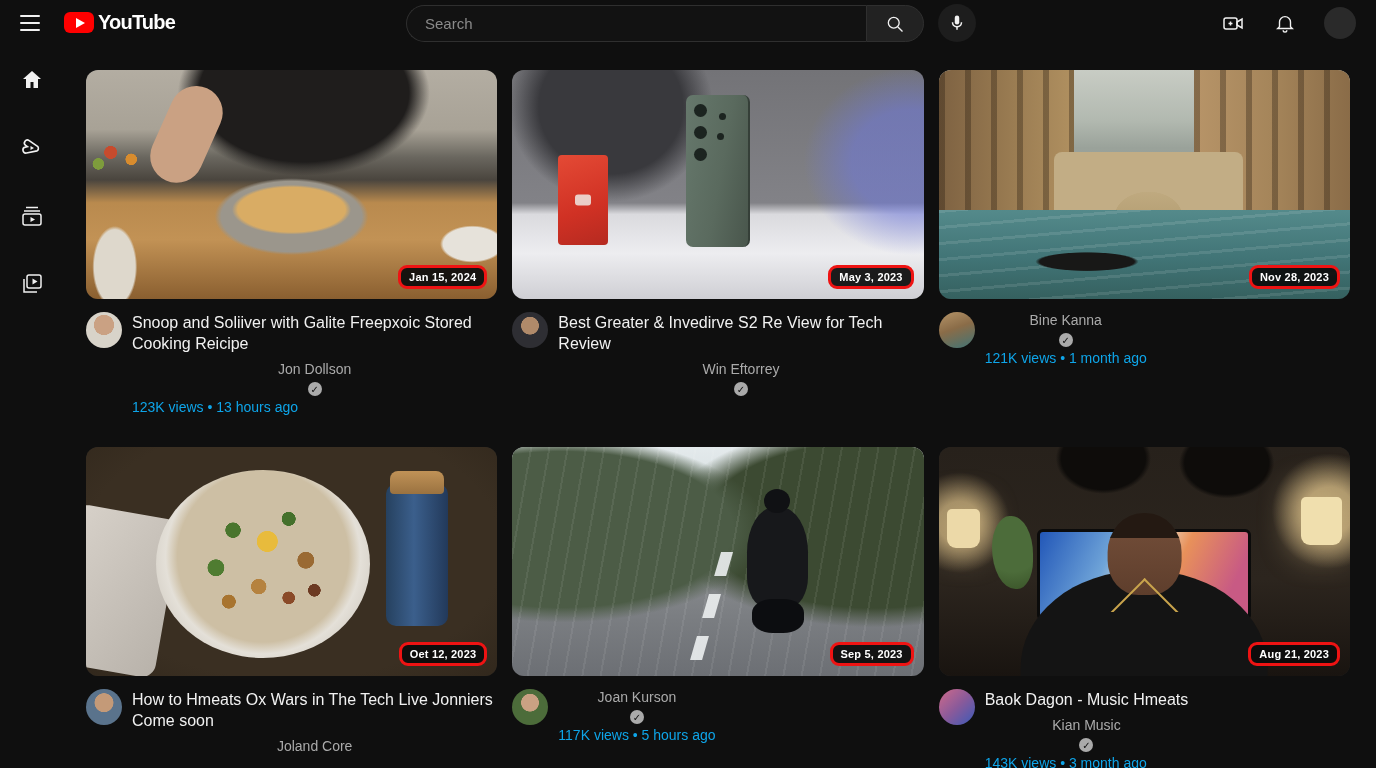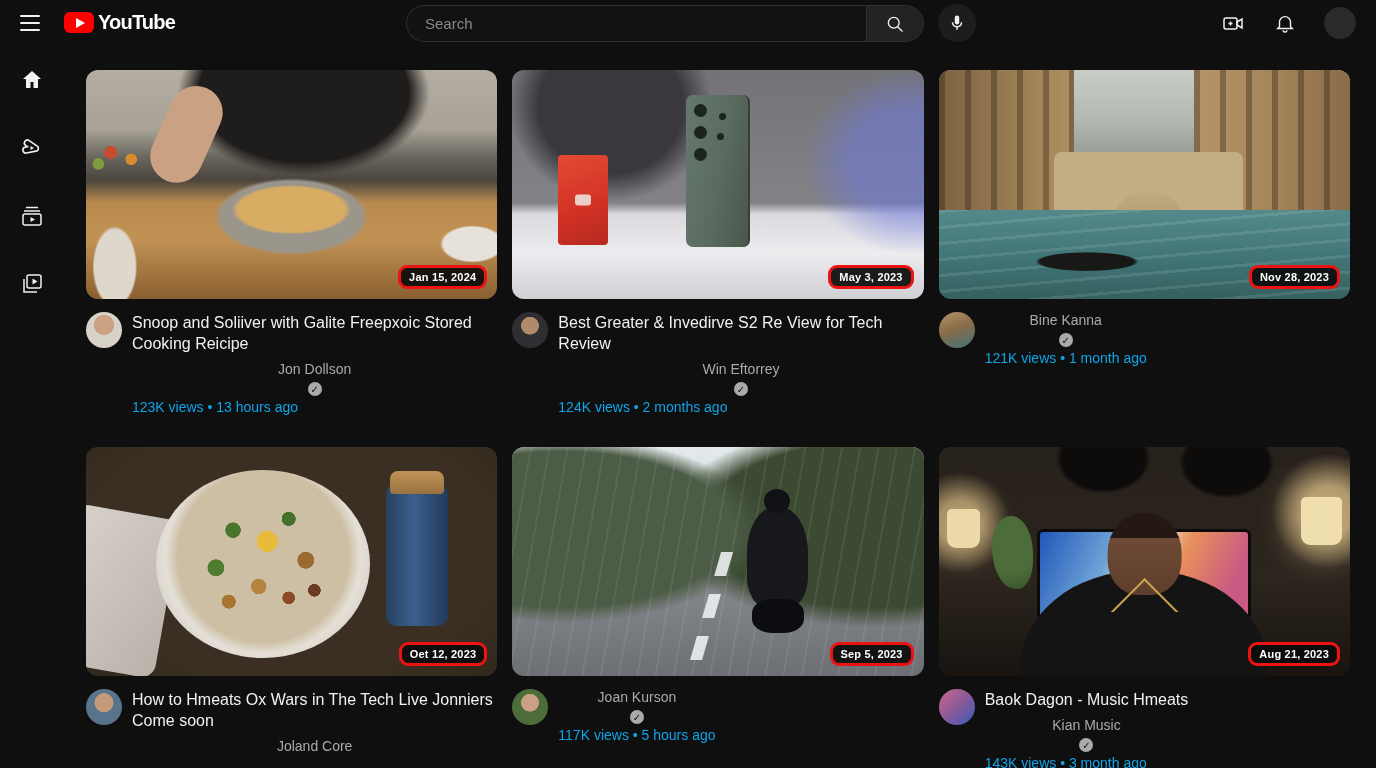--- a/index.html
+++ b/index.html
@@ -239,21 +239,20 @@
         <div class="date-badge">May 3, 2023</div>
       </div>
       <div class="info">
         <div class="ch-avatar a2"></div>
         <div class="meta-col">
           <div class="v-title">Best Greater &amp; Invedirve S2 Re View for Tech Review</div>
           <div class="ch-line">
             <span>Win Eftorrey</span>
             <span class="vcheck">✓</span>
           </div>
-          <div class="views-line">124K views • 2 months ago</div>
         </div>
       </div>
     </div>
 
     <div class="card">
       <div class="thumb">
         <div class="art t3">
             <div class="bldgL"></div>
             <div class="bldgR"></div>
             <div class="bridge"></div>

